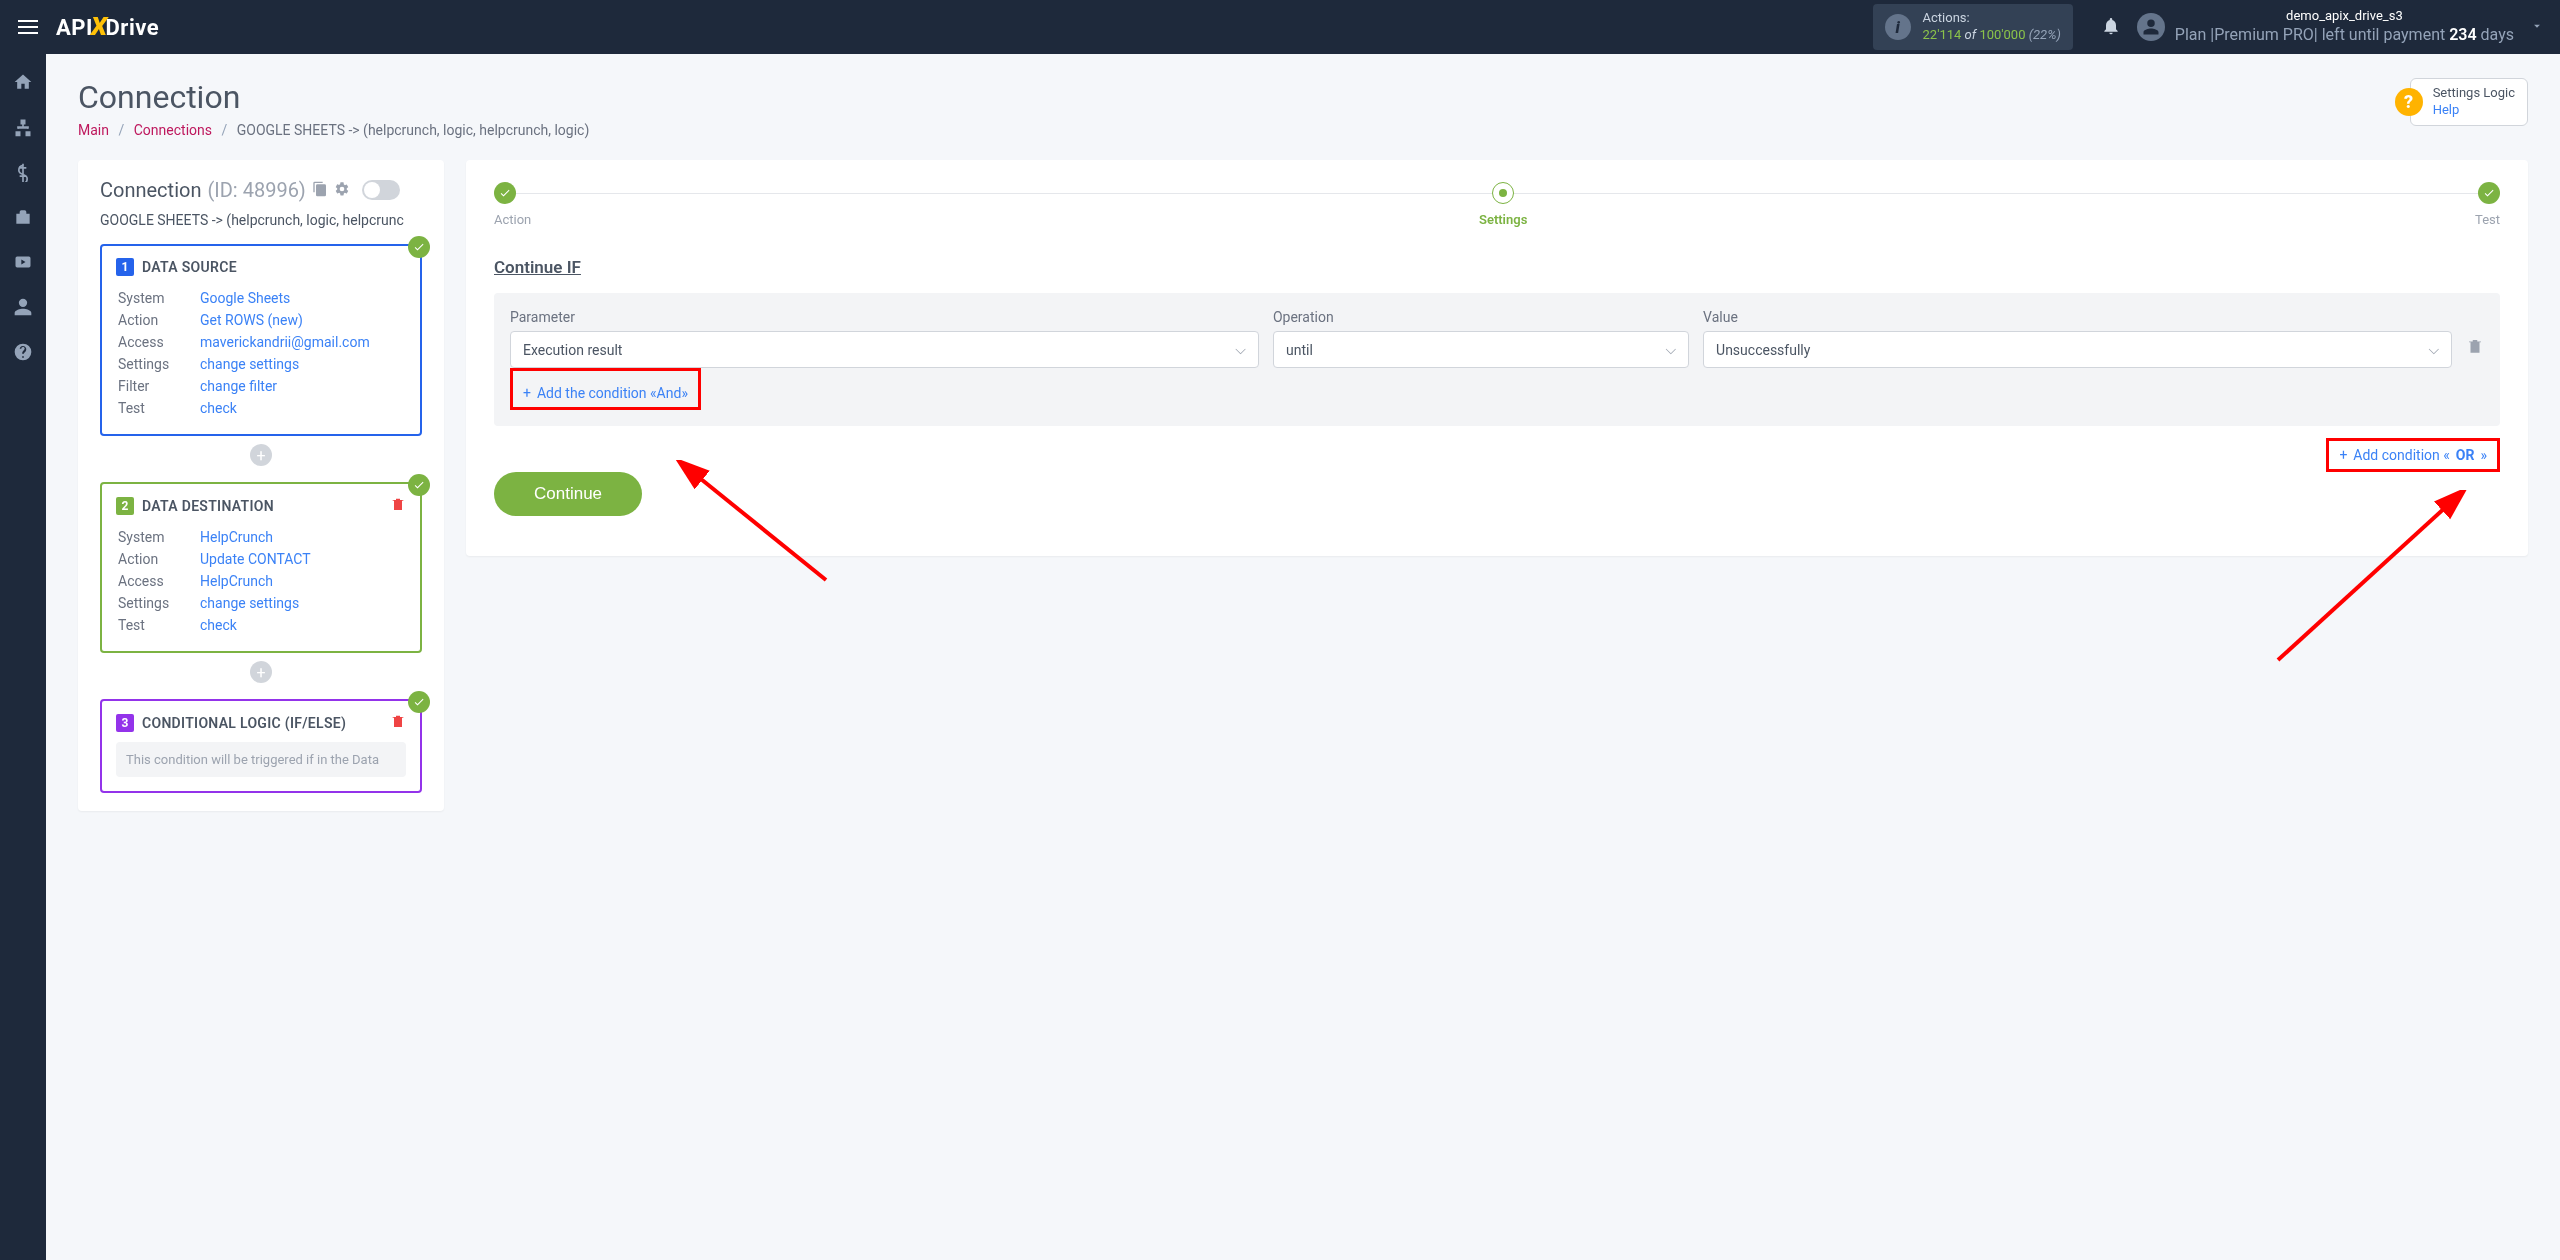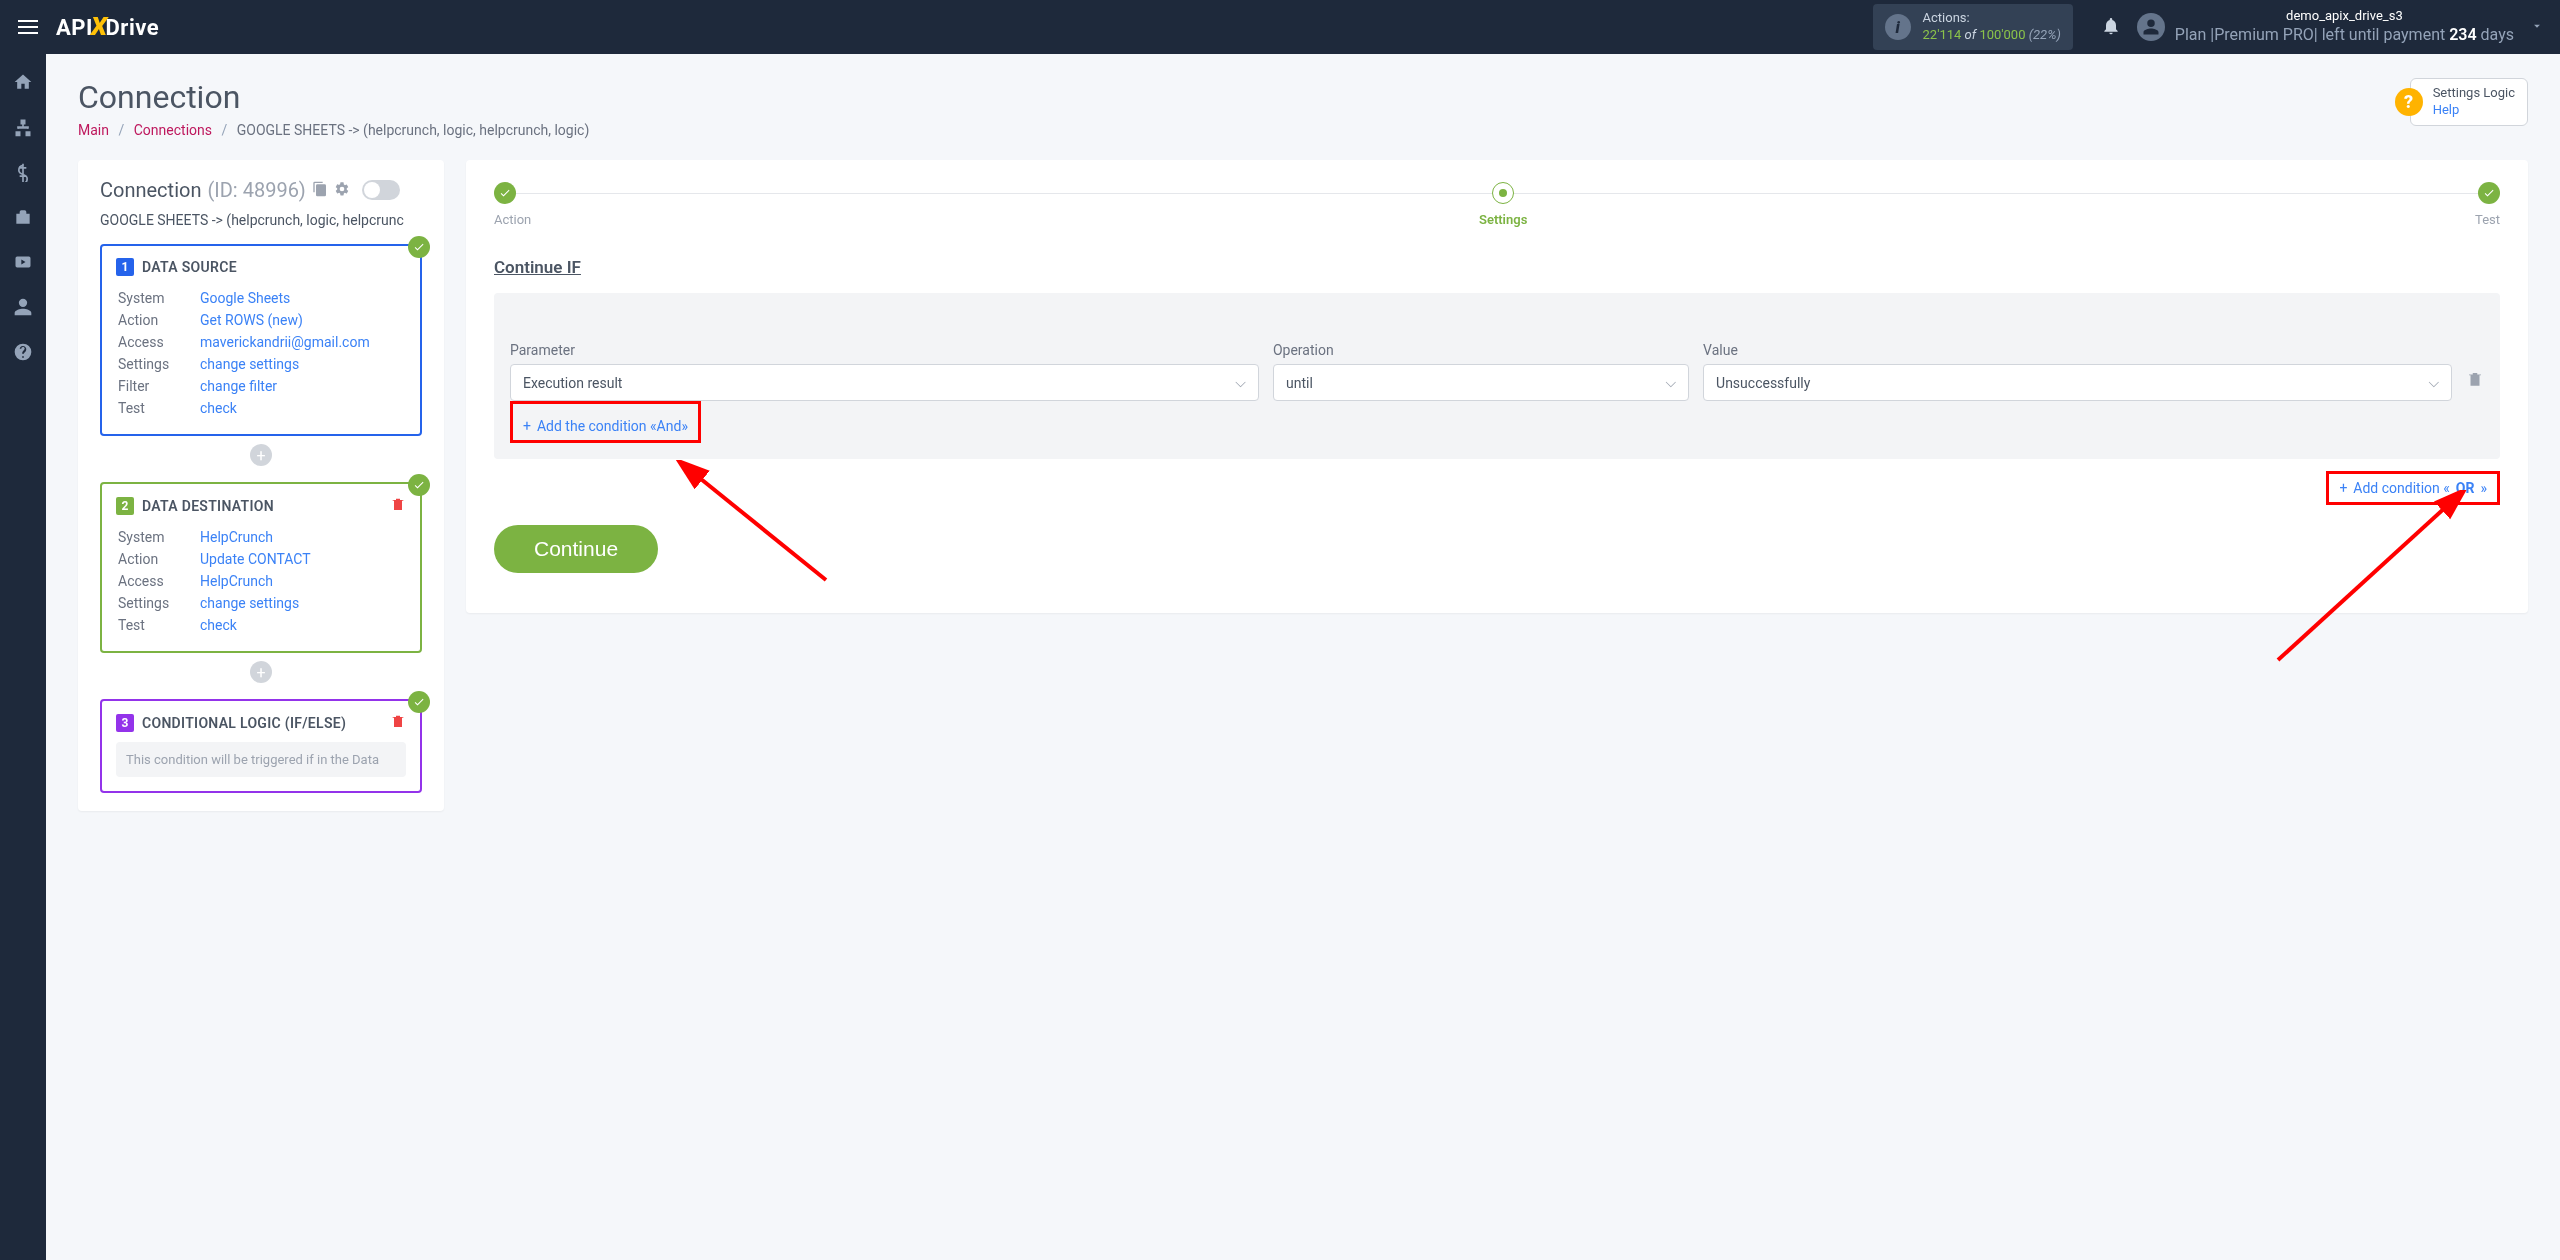--- a/index.html
+++ b/index.html
@@ -155,21 +155,21 @@
 .stepper-item .sl { font-size: 13px; color: #9ca3af; }
 .stepper-item.active .sl { color: #7cb342; font-weight: 600; }
 .stepper-item.left { align-items: flex-start; }
 .stepper-item.right { align-items: flex-end; }
 
 .section-label { font-size: 17px; font-weight: 600; color: #4b5563; text-decoration: underline; margin-bottom: 16px; }
 
 .cond-block { background: #f3f4f6; border-radius: 4px; padding: 16px; margin-bottom: 12px; }
 .cond-row { display: flex; gap: 14px; align-items: flex-end; }
 .cond-col { display: flex; flex-direction: column; gap: 6px; }
-.cond-col.param { flex: 1.8; margin-top: 33px; }
+.cond-col.param { flex: 1.8; }
 .cond-col.op { flex: 1; }
 .cond-col.val { flex: 1.8; }
 .cond-col label { font-size: 14px; color: #6b7280; }
 .cond-select { background: #fff; border: 1px solid #d1d5db; border-radius: 4px; padding: 9px 12px; font-size: 14px; color: #4b5563; display: flex; justify-content: space-between; align-items: center; cursor: pointer; }
 .cond-select .chev { color: #9ca3af; }
 .cond-trash { color: #9ca3af; cursor: pointer; padding-bottom: 10px; }
 .cond-trash svg { width: 18px; height: 18px; fill: #9ca3af; }
 
 .add-and-btn {
   display: inline-flex; align-items: center; gap: 6px;
@@ -181,22 +181,21 @@
 .add-or-row { display: flex; justify-content: flex-end; margin-top: 4px; }
 .add-or-btn {
   display: inline-flex; align-items: center; gap: 6px;
   color: #3b82f6; font-size: 14px; cursor: pointer;
   padding: 6px 10px;
 }
 .add-or-btn .strong { font-weight: 700; }
 
 .continue-btn {
   background: #7cb342; color: #fff; border: none; border-radius: 999px;
-  padding: 12px 40px; font-size: 21px; font-weight: 500; cursor: pointer;
-  margin-top: 20px;
+  padding: 12px 40px; font-size: 17px; font-weight: 500; cursor: pointer;
 }
 
 
 .arrow-svg { position: absolute; pointer-events: none; z-index: 5; }
 
 .right-panel .card { position: relative; padding: 22px 28px 40px; }
 </style>
 </head>
 <body>
 

